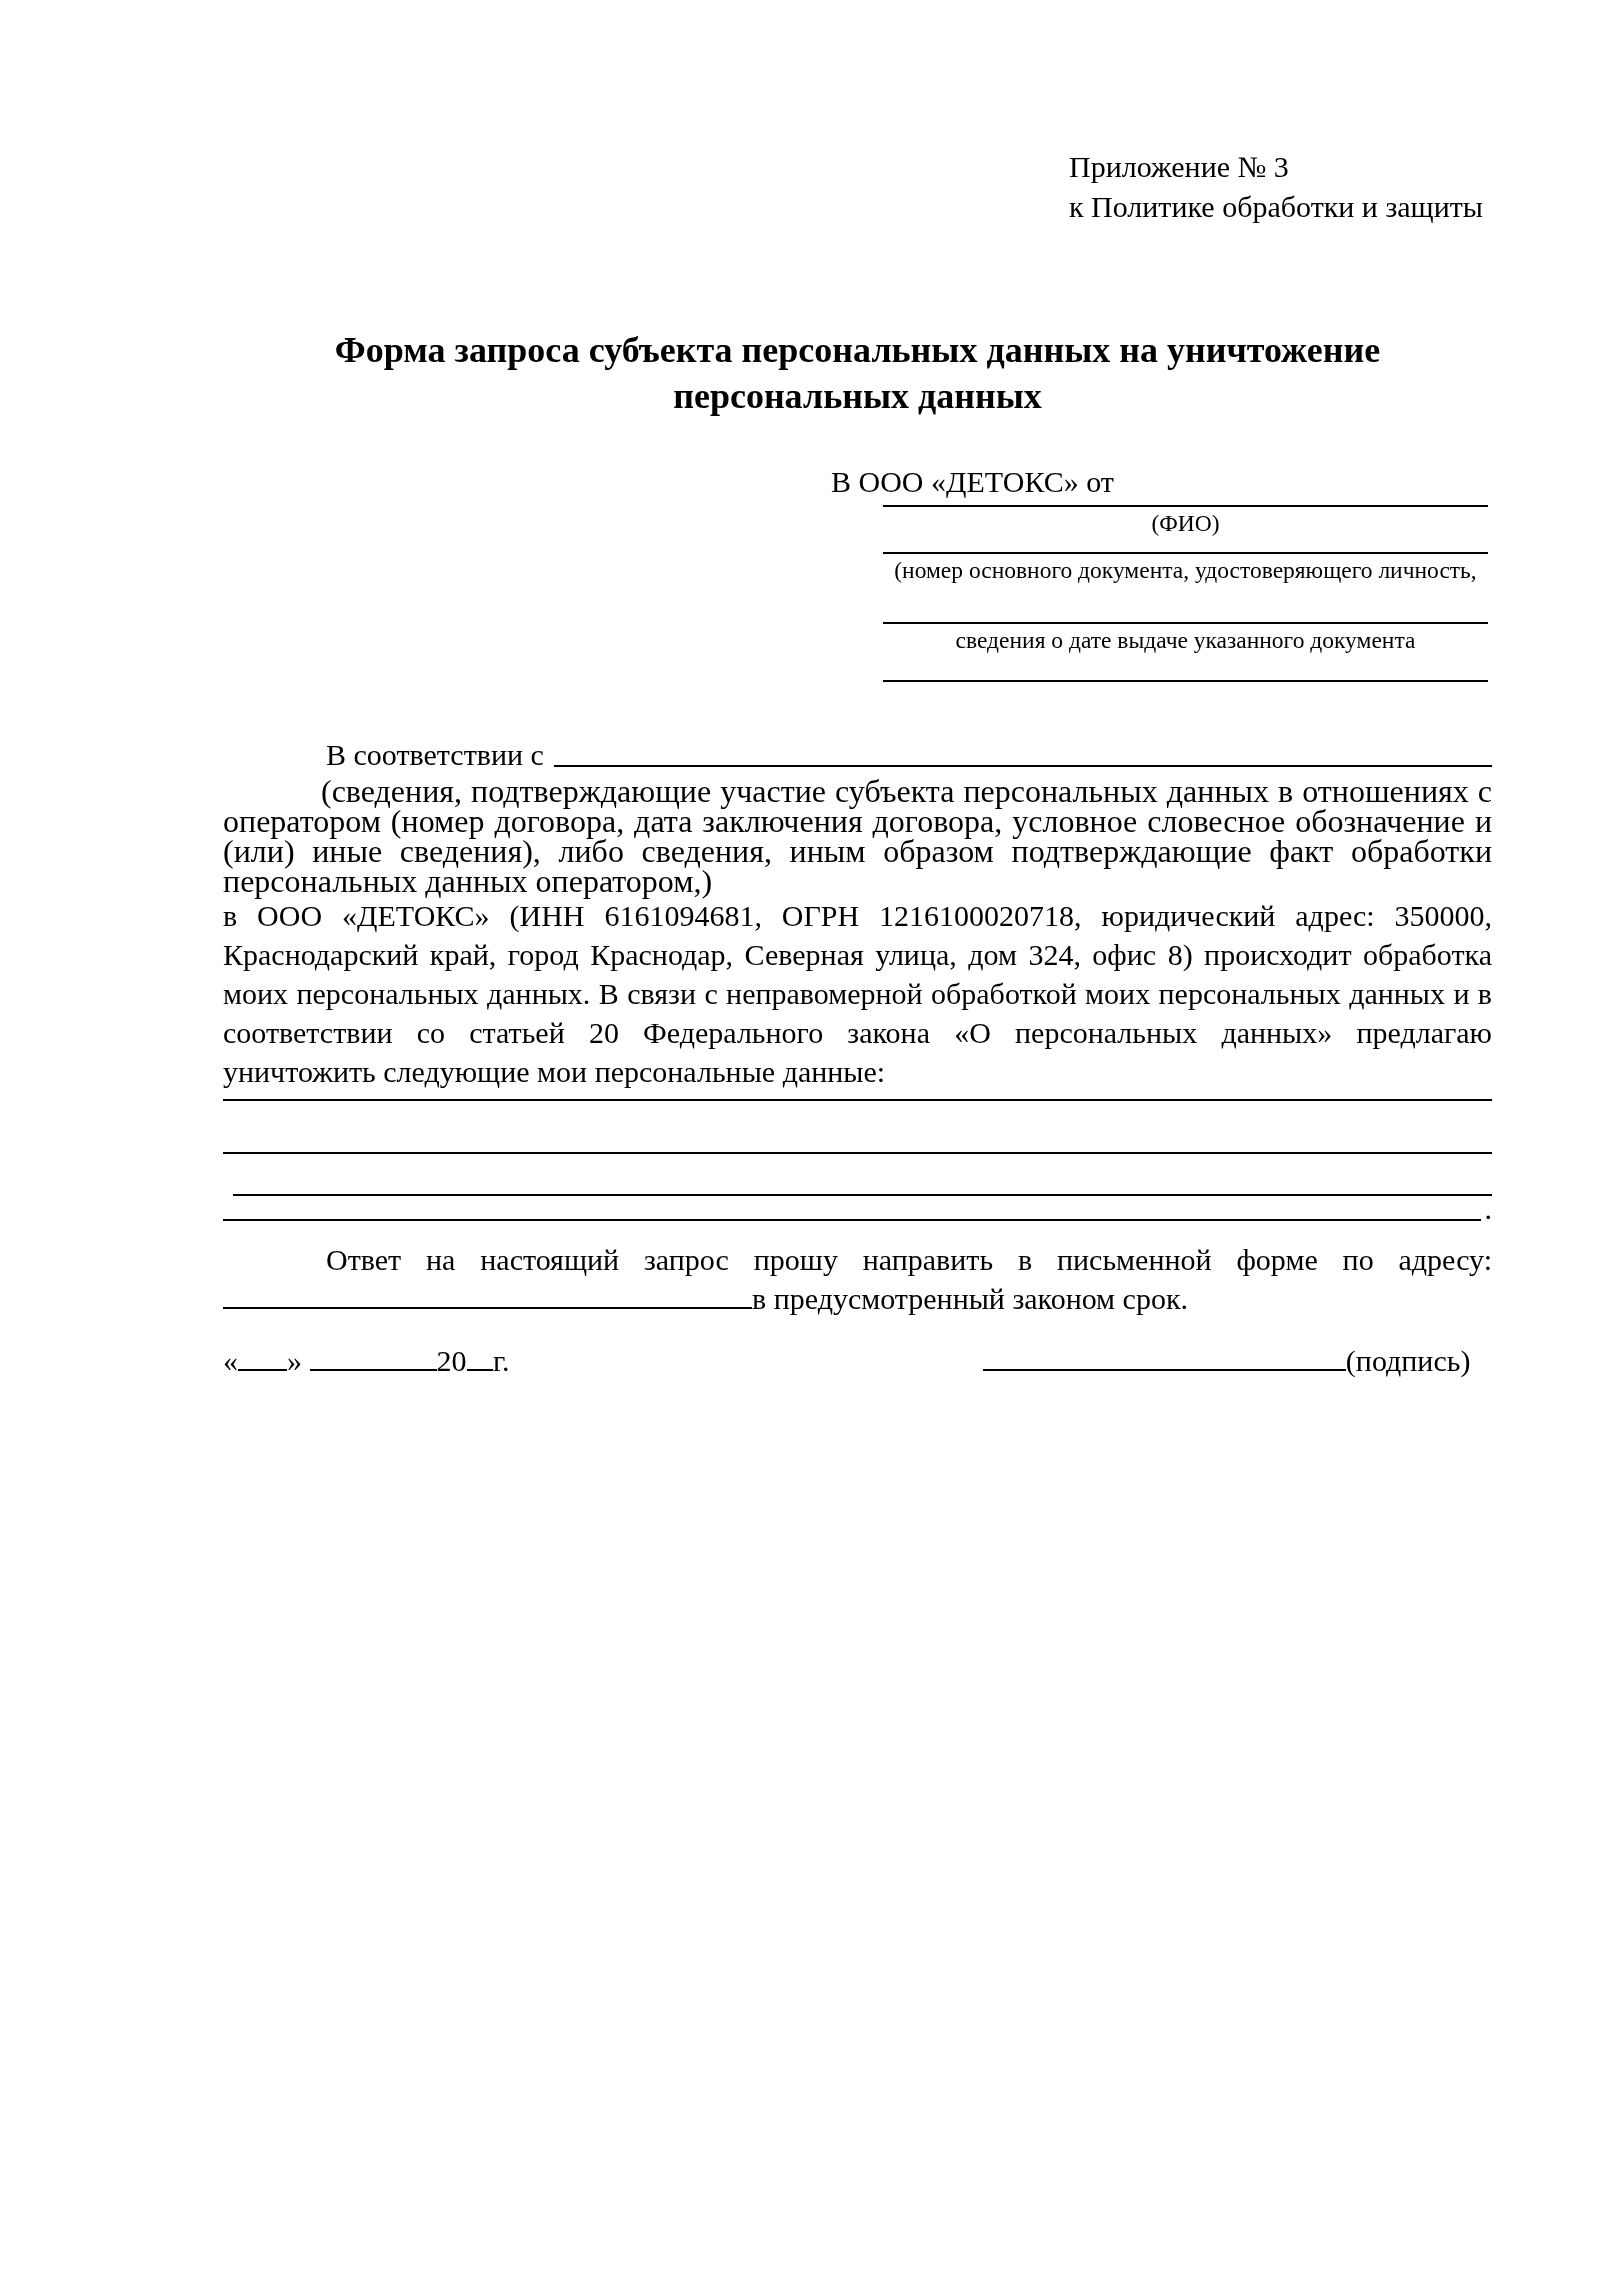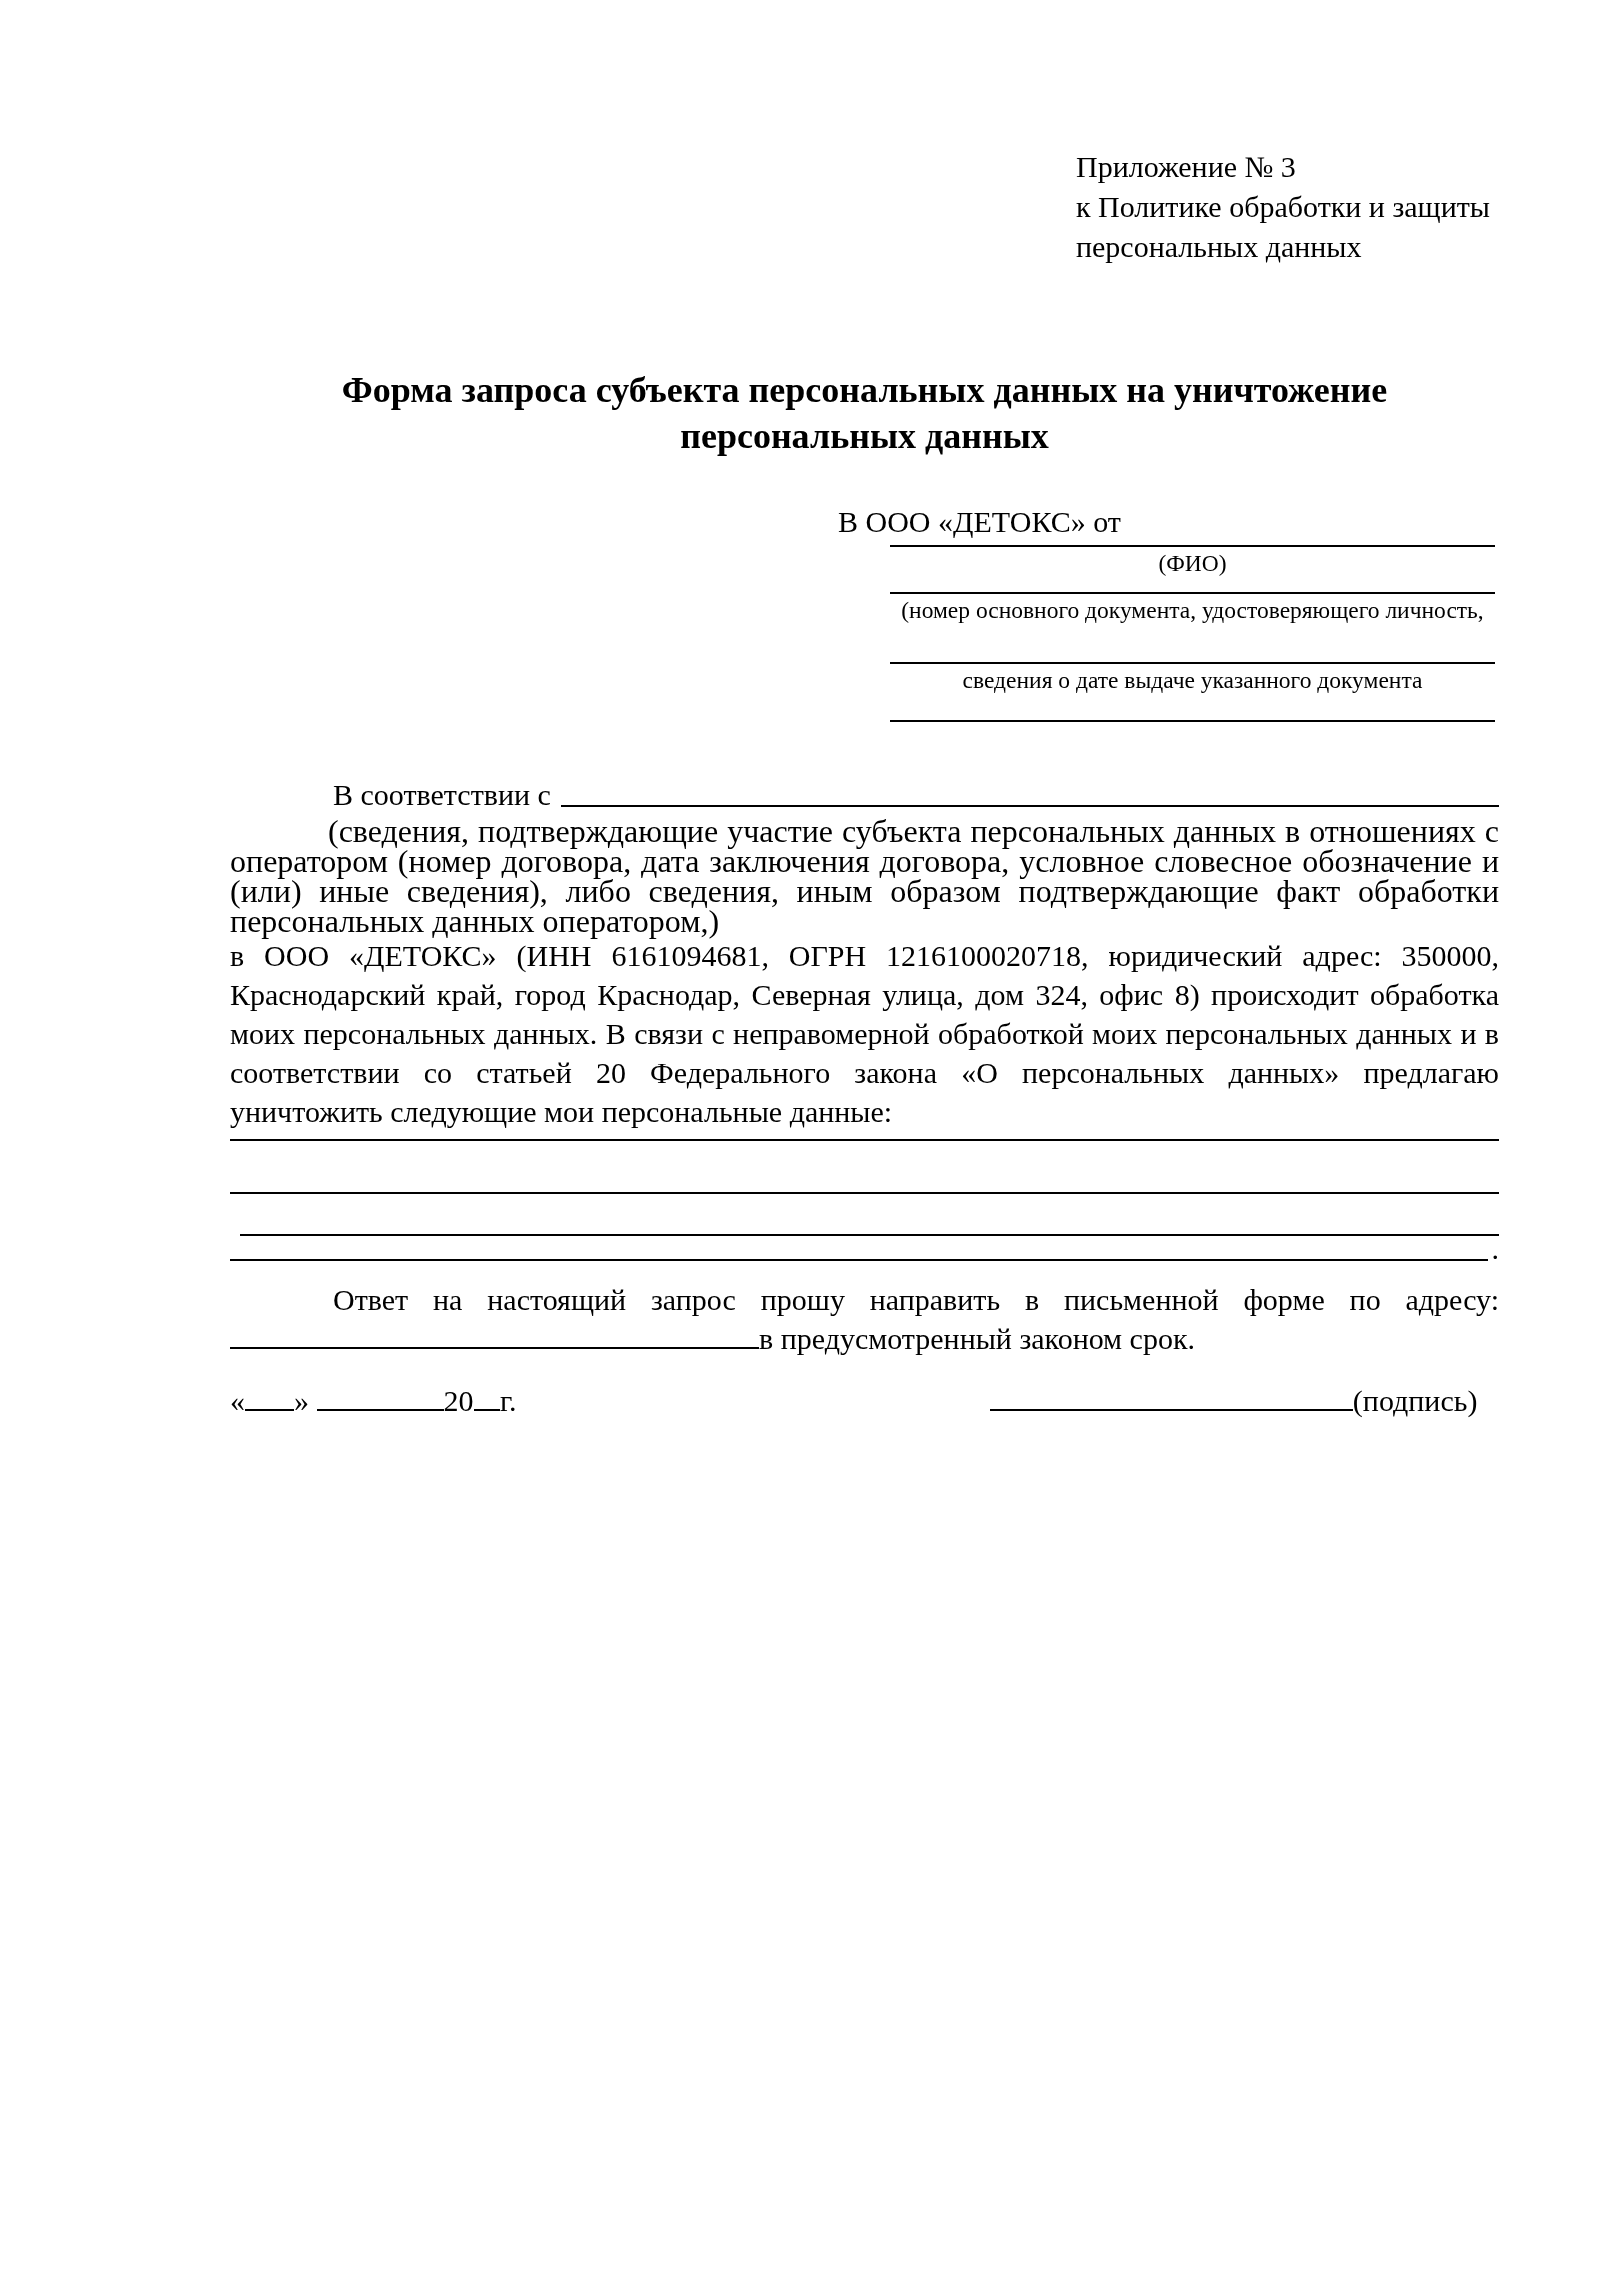--- a/index.html
+++ b/index.html
@@ -7,21 +7,21 @@
     position: relative;
     width: 1621px;
     height: 2293px;
     background: #ffffff;
     color: #000000;
     font-family: "Liberation Serif", "DejaVu Serif", serif;
     overflow: hidden;
   }
   .content {
     position: absolute;
-    left: 230px;
+    left: 223px;
     top: 0;
     width: 1269px;
     font-size: 30px;
     line-height: 39px;
   }
   
   .header-block {
     margin-top: 147px;
     margin-left: 846px;
     font-size: 30px;
@@ -125,21 +125,20 @@
 </style>
 </head>
 <body>
 
 <div class="page">
   <div class="content">
 
     <div class="header-block">
       <div>Приложение № 3</div>
       <div>к Политике обработки и защиты</div>
-      <div>персональных данных</div>
     </div>
 
     <div class="doc-title">Форма запроса субъекта персональных данных на уничтожение персональных данных</div>
 
     <div class="addressee">В ООО «ДЕТОКС» от</div>
 
     <div class="fields">
       <div class="f-line l1"></div>
       <div class="f-label">(ФИО)</div>
       <div class="f-line l2"></div>

